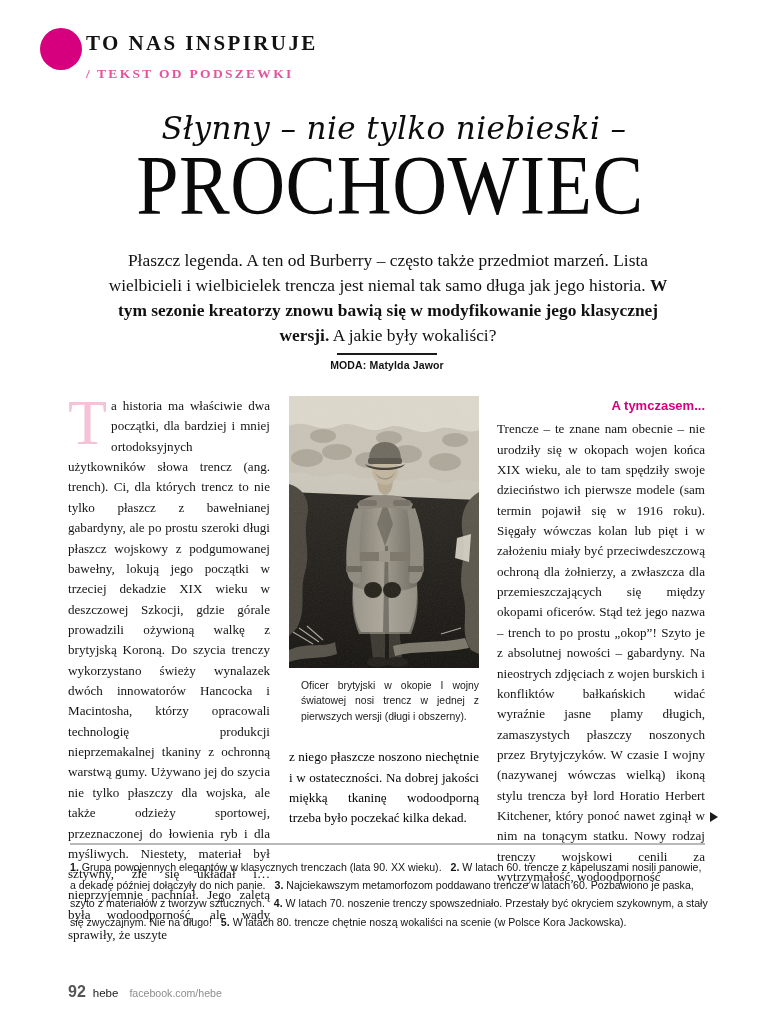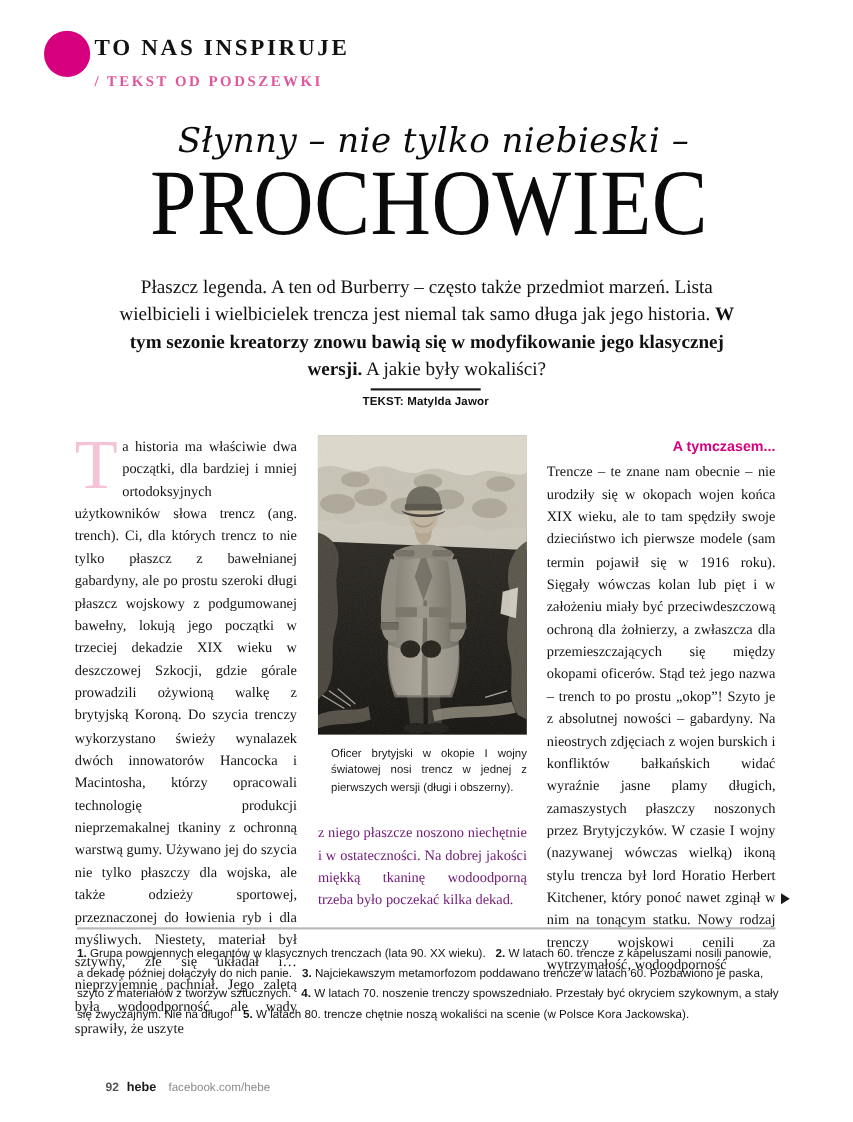--- a/index.html
+++ b/index.html
@@ -156,21 +156,21 @@
     text-align: justify;
     color: #1a1a1a;
     margin-left: 12px;
   }
   #col2-body {
     margin-top: 23px;
     font-family: "Liberation Serif", serif;
     font-size: 13.1px;
     line-height: 1.555;
     text-align: justify;
-    color: #701a75;
+    color: #000000;
   }
 
   
   #subhead {
     font-family: "Liberation Sans", sans-serif;
     font-weight: bold;
     font-size: 13px;
     color: #D6007F;
     margin: 0 0 3px 0;
     text-align: right;
@@ -208,26 +208,25 @@
   
   #page-footer {
     position: absolute;
     left: 68px; top: 983px;
     font-family: "Liberation Sans", sans-serif;
     font-size: 11px;
   }
   #page-num {
     font-weight: bold;
     color: #555555;
-    font-size: 11px;
+    font-size: 16px;
     margin-right: 7px;
-    margin-left: 28px;
   }
   #brand {
-    font-weight: bold;
+    font-weight: normal;
     color: #1a1a1a;
     font-size: 11.5px;
     margin-right: 11px;
   }
   #social {
     color: #8d8d8d;
     font-size: 10.6px;
   }
 </style>
 </head>
@@ -244,21 +243,21 @@
 <div id="title-block">
   <div id="title-script">Słynny – nie tylko niebieski –</div>
   <div id="title-main">PROCHOWIEC</div>
 </div>
 
 <div id="deck">
   <span>Płaszcz legenda. A ten od Burberry – często także przedmiot marzeń. Lista wielbicieli i wielbicielek trencza jest niemal tak samo długa jak jego historia. </span><b>W tym sezonie kreatorzy znowu bawią się w modyfikowanie jego klasycznej wersji.</b><span> A jakie były wokaliści?</span>
 </div>
 
 <div id="byline-rule"></div>
-<div id="byline">TEKST: Matylda Jawor</div>
+<div id="byline">MODA: Matylda Jawor</div>
 
 <div class="col" id="col1">
   <span id="dropcap">T</span><span>a historia ma właściwie dwa początki, dla bardziej i mniej ortodoksyjnych użytkowników słowa trencz (ang. trench). Ci, dla których trencz to nie tylko płaszcz z bawełnianej gabardyny, ale po prostu szeroki długi płaszcz wojskowy z podgumowanej bawełny, lokują jego początki w trzeciej dekadzie XIX wieku w deszczowej Szkocji, gdzie górale prowadzili ożywioną walkę z brytyjską Koroną. Do szycia trenczy wykorzystano świeży wynalazek dwóch innowatorów Hancocka i Macintosha, którzy opracowali technologię produkcji nieprzemakalnej tkaniny z ochronną warstwą gumy. Używano jej do szycia nie tylko płaszczy dla wojska, ale także odzieży sportowej, przeznaczonej do łowienia ryb i dla myśliwych. Niestety, materiał był sztywny, źle się układał i… nieprzyjemnie pachniał. Jego zaletą była wodoodporność, ale wady sprawiły, że uszyte</span>
 </div>
 
 <div id="col2">
   <div id="photo">
     <svg width="190" height="272" viewBox="0 0 190 272">
       <defs>
         <linearGradient id="skyG" x1="0" y1="0" x2="0" y2="1">

